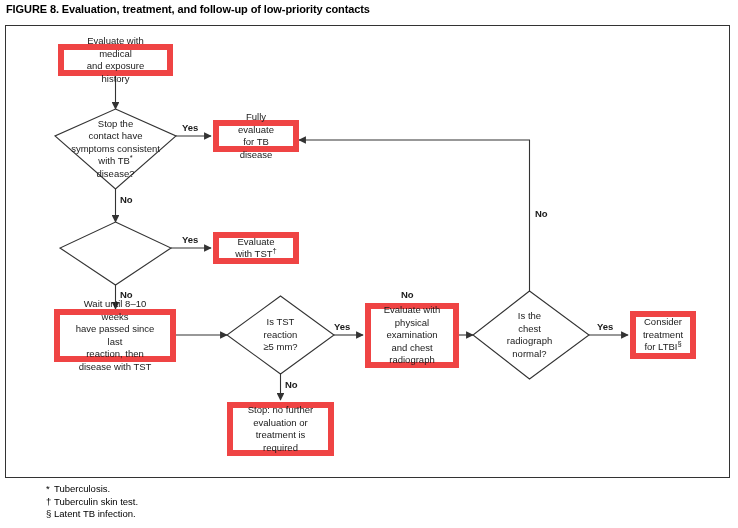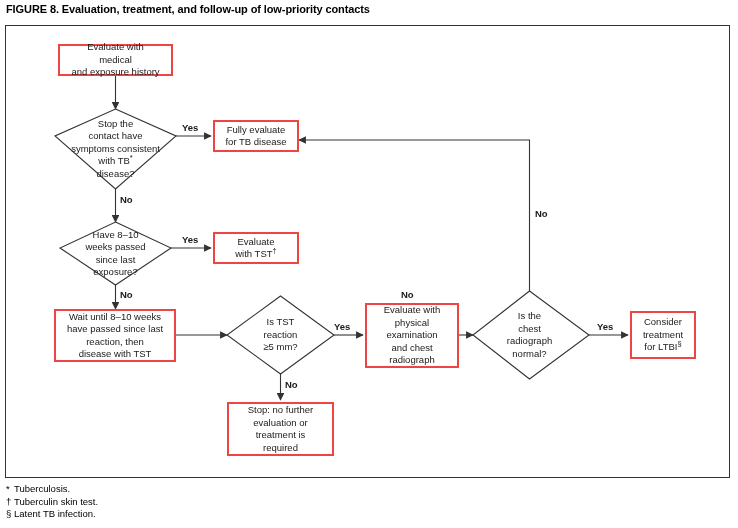--- a/index.html
+++ b/index.html
@@ -47,21 +47,21 @@
     box-sizing: border-box;
     display: flex;
     align-items: center;
     justify-content: center;
     text-align: center;
     font-size: 9.5px;
     line-height: 12.5px;
     color: #1a1a1a;
   }
   .proc {
-    border: 2px solid #ef4444;
+    border: 6px solid #ef4444;
     background: #fff;
     padding: 2px 10px;
   }
   .decision-label {
     position: absolute;
     display: flex;
     align-items: center;
     justify-content: center;
     text-align: center;
     font-size: 9.5px;
@@ -80,20 +80,21 @@
   #footnotes {
     position: absolute;
     left: 6px;
     top: 483px;
     font-size: 9.5px;
     line-height: 12.6px;
     color: #000;
   }
   .footnote-row {
     white-space: nowrap;
+    margin-left: 40px;
   }
   .fn-mark {
     display: inline-block;
     width: 8px;
   }
   sup {
     font-size: 7.5px;
     line-height: 0;
     vertical-align: super;
   }
@@ -208,28 +209,20 @@
   <div class="decision-label" style="left:44px; top:83px; width:131px; height:80px;">
     <div>
       <span>Stop the</span><br>
       <span>contact have</span><br>
       <span>symptoms consistent</span><br>
       <span>with TB</span><sup>*</sup><br>
       <span>disease?</span>
     </div>
   </div>
 
-  <div class="decision-label" style="left:54px; top:196px; width:111px; height:63px;">
-    <div>
-      <span>Have 8–10</span><br>
-      <span>weeks passed</span><br>
-      <span>since last</span><br>
-      <span>exposure?</span>
-    </div>
-  </div>
 
   <div class="decision-label" style="left:226px; top:270px; width:97px; height:78px;">
     <div>
       <span>Is TST</span><br>
       <span>reaction</span><br>
       <span>≥5 mm?</span>
     </div>
   </div>
 
   <div class="decision-label" style="left:470px; top:265px; width:107px; height:88px;">

